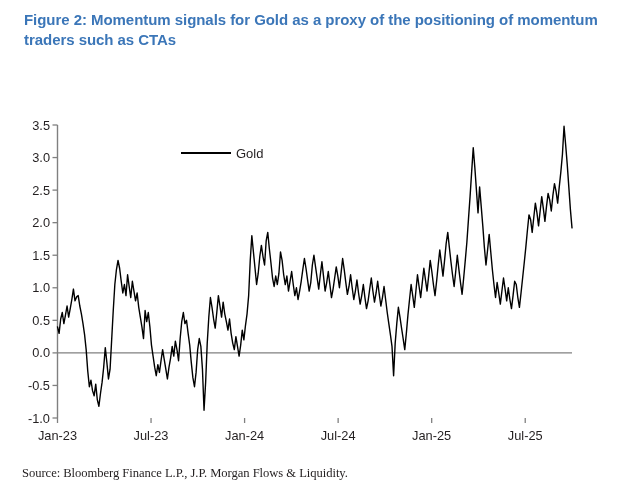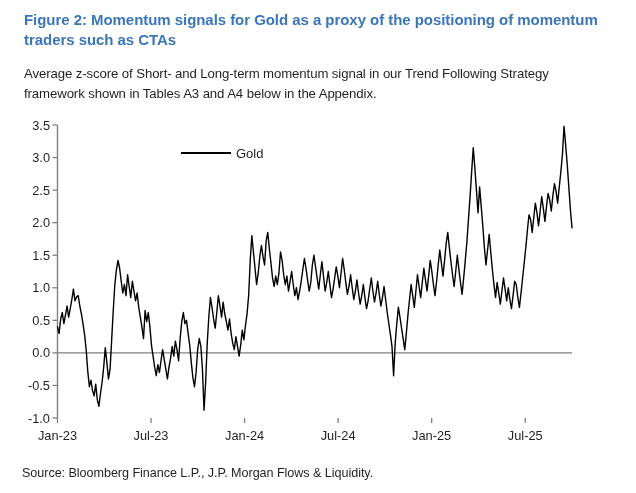--- a/index.html
+++ b/index.html
@@ -53,40 +53,40 @@
   #chart-svg {
     display: block;
   }
   #source-note {
     position: absolute;
     left: 22px;
     top: 466px;
     font-size: 12.6px;
     color: #231f20;
     letter-spacing: -0.05px;
+    font-family: Liberation Serif, serif;
   }
   .axis-tick-label {
     font-family: "Liberation Sans", sans-serif;
     font-size: 12.8px;
     fill: #231f20;
   }
   .legend-label {
     font-family: "Liberation Sans", sans-serif;
     font-size: 13px;
     fill: #231f20;
   }
 </style>
 </head>
 <body>
 
 <div id="figure-root">
 
   <div id="figure-title">Figure 2: Momentum signals for Gold as a proxy of the positioning of momentum traders such as CTAs</div>
 
-  <div id="figure-subtitle">Average z-score of Short- and Long-term momentum signal in our Trend Following Strategy framework shown in Tables A3 and A4 below in the Appendix.</div>
 
   <div id="chart-area">
     <svg id="chart-svg" width="636" height="345" viewBox="0 0 636 345">
 
       <g id="y-tick-labels">
           <text class="axis-tick-label" x="50" y="314.5" text-anchor="end">-1.0</text>
           <text class="axis-tick-label" x="50" y="281.94444444444446" text-anchor="end">-0.5</text>
           <text class="axis-tick-label" x="50" y="249.38888888888889" text-anchor="end">0.0</text>
           <text class="axis-tick-label" x="50" y="216.83333333333334" text-anchor="end">0.5</text>
           <text class="axis-tick-label" x="50" y="184.27777777777777" text-anchor="end">1.0</text>

